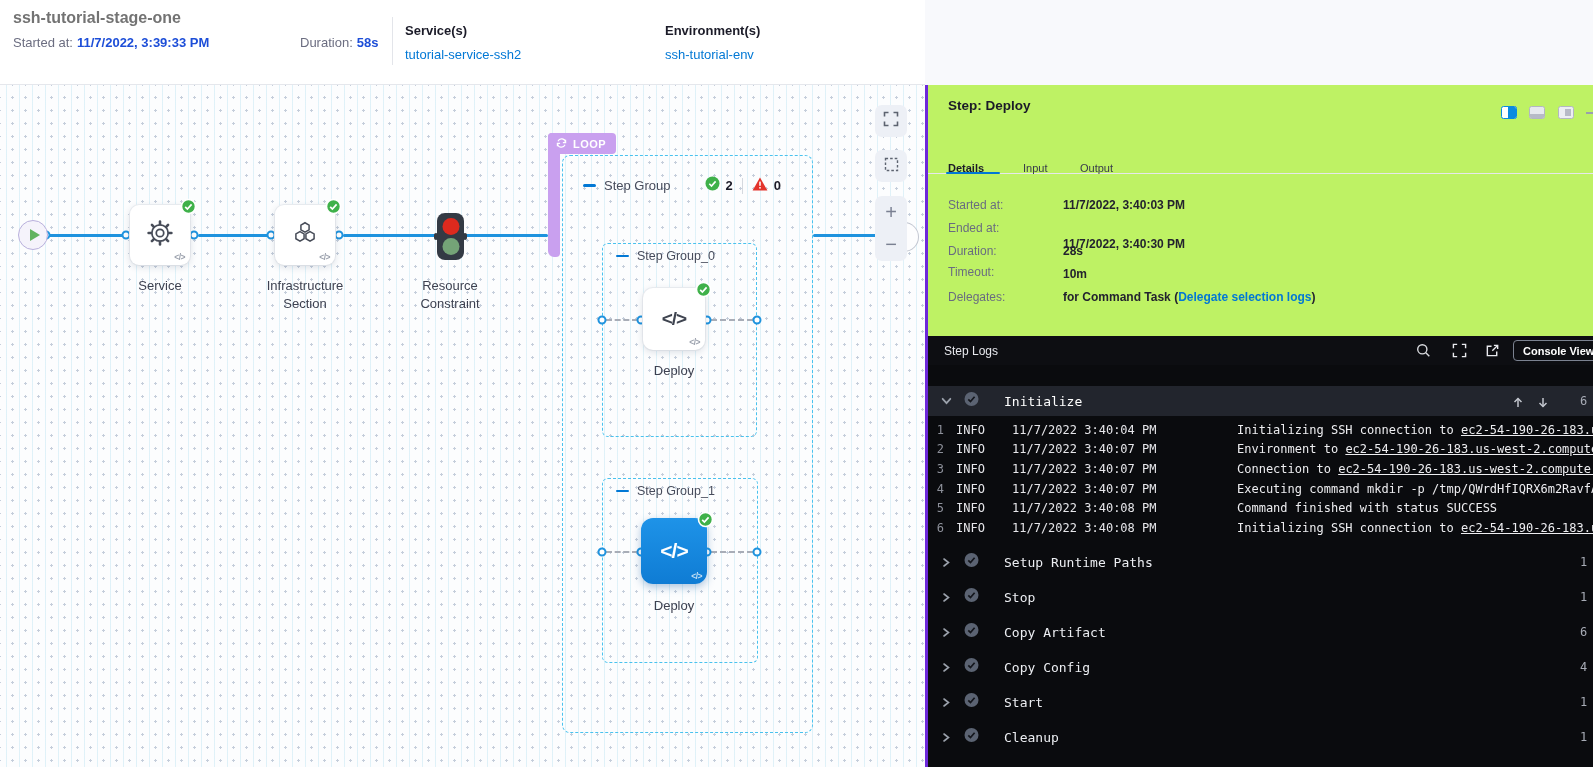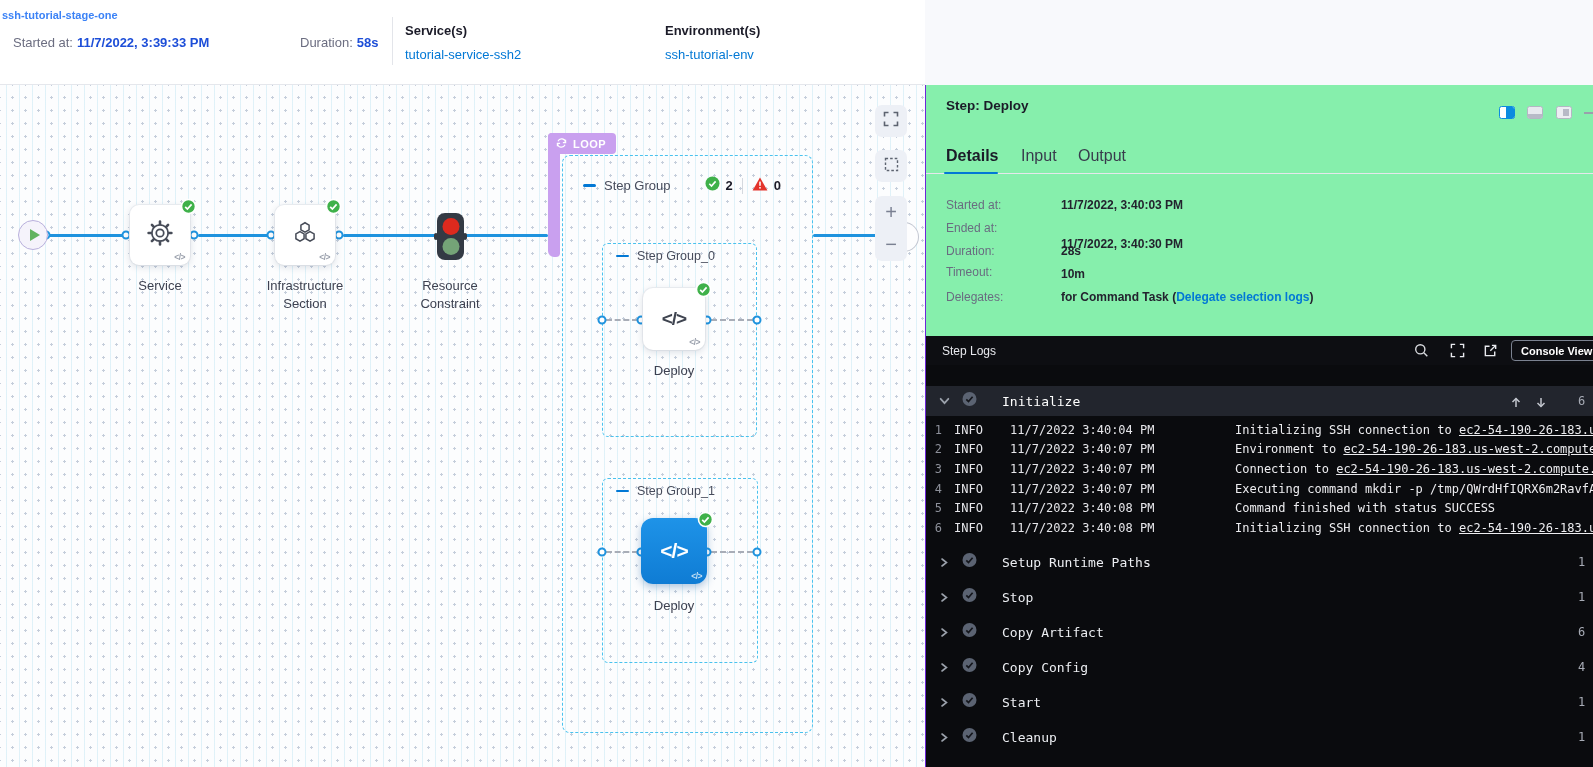--- a/index.html
+++ b/index.html
@@ -4,21 +4,21 @@
 <style>
   * { margin:0; padding:0; box-sizing:border-box; }
   html,body { width:1593px; height:767px; overflow:hidden; background:#fff;
               font-family:"Liberation Sans", sans-serif; }
   .app { position:relative; width:1593px; height:767px; }
 
   
   .top-header { position:absolute; left:0; top:0; width:1593px; height:85px;
                 background:#fff; border-bottom:1px solid #e5e7ec; z-index:30; }
   .hdr-tint { position:absolute; left:925px; top:0; width:668px; height:85px; background:#f8f9fc; }
-  .hdr-title { position:absolute; left:2px; top:9px; font-size:11px; font-weight:700; color:#3b82f6; }
+  .hdr-title { position:absolute; left:13px; top:9px; font-size:16px; font-weight:700; color:#737373; }
   .hdr-sub { position:absolute; left:13px; top:35px; font-size:13px; color:#6b6d80; }
   .hdr-sub b, .hdr-dur b { color:#1d4ed8; font-weight:600; margin-left:4px; }
   .hdr-dur { position:absolute; left:300px; top:35px; font-size:13px; color:#6b6d80; }
   .hdr-vdiv { position:absolute; left:392px; top:17px; width:1px; height:48px; background:#e3e5ea; }
   .hdr-col { position:absolute; top:23px; }
   .hdr-col .col-lbl { font-size:13px; font-weight:600; color:#1b1b28; margin-bottom:7px; }
   .hdr-col .col-link { font-size:13px; color:#0278d5; text-decoration:none; cursor:pointer; }
   .col-service { left:405px; } .col-env { left:665px; }
 
   
@@ -80,33 +80,33 @@
   .cv-btn { position:absolute; left:875px; width:32px; height:32px; background:#edf0f6; border-radius:7px;
           display:flex; align-items:center; justify-content:center; cursor:pointer; z-index:10; }
   .zoom-panel { position:absolute; left:875px; top:111px; width:32px; height:65px; background:#edf0f6;
           border-radius:7px; z-index:10; display:flex; flex-direction:column; }
   .zoom-btn { flex:1; display:flex; align-items:center; justify-content:center; font-size:20px;
           color:#7a8092; cursor:pointer; font-weight:400; }
   .arc-handle { position:absolute; left:903px; top:137px; width:16px; height:30px; background:#fdfdfe;
           border:1.5px solid #c2c6d1; border-left:none; border-radius:0 16px 16px 0; z-index:9; cursor:pointer; }
 
   
-  .panel { position:absolute; left:925px; top:85px; width:668px; height:682px; background:#86efac;
-          border-left:1px solid #6d28d9; overflow:hidden; z-index:20; }
+  .panel { position:absolute; left:925px; top:85px; width:668px; height:682px; background:#bef264;
+          border-left:3px solid #6d28d9; overflow:hidden; z-index:20; }
   .panel-title { position:absolute; left:20px; top:13px; font-size:13.5px; font-weight:700; color:#1b1b28; }
   .lyt { position:absolute; top:21px; width:16px; height:13px; border-radius:2.5px; cursor:pointer; overflow:hidden; }
   .lyt1 { left:573px; border:1.5px solid #0b8be0; background:#fff; }
   .lyt1::after { content:''; position:absolute; right:0; top:0; width:55%; height:100%; background:#0b8be0; }
   .lyt2 { left:601px; border:1.5px solid #b3b6c3; background:#e7e9ef; }
   .lyt2::after { content:''; position:absolute; left:0; bottom:0; width:100%; height:35%; background:#b7bac7; }
   .lyt3 { left:630px; border:1.5px solid #b3b6c3; background:#eceef3; }
   .lyt3::after { content:''; position:absolute; right:2px; top:2px; width:45%; height:65%; background:#b7bac7; }
   .lyt-min { position:absolute; left:658px; top:27px; width:10px; height:2px; background:#9aa0ac; cursor:pointer; }
   .tabs { position:absolute; left:0; top:55px; width:668px; height:34px; border-bottom:1px solid #e6e7ec; }
-  .tab { position:absolute; top:7px; font-size:16px; color:#383b4c; cursor:pointer;text-align:right; }
+  .tab { position:absolute; top:22px; font-size:11px; color:#383b4c; cursor:pointer;text-align:right; }
   .tab.active { font-weight:700; color:#1b1b28; }
   .tab-underline { position:absolute; left:18px; top:31.5px; width:54px; height:2.5px; background:#0278d5; border-radius:2px; }
   .drow { position:absolute; left:20px; font-size:12px; color:#696c80; font-weight:500; }
   .dval { position:absolute; left:135px; font-size:12px; color:#23232e; font-weight:600; }
   .dlink { color:#0278d5; cursor:pointer; }
 
   
   .logs { position:absolute; left:0; top:251px; width:668px; height:431px; background:#0a0b0e; overflow:hidden; }
   .logs-head { position:absolute; left:0; top:0; width:668px; height:29px; background:#0d0e12;
           display:flex; align-items:center; }

